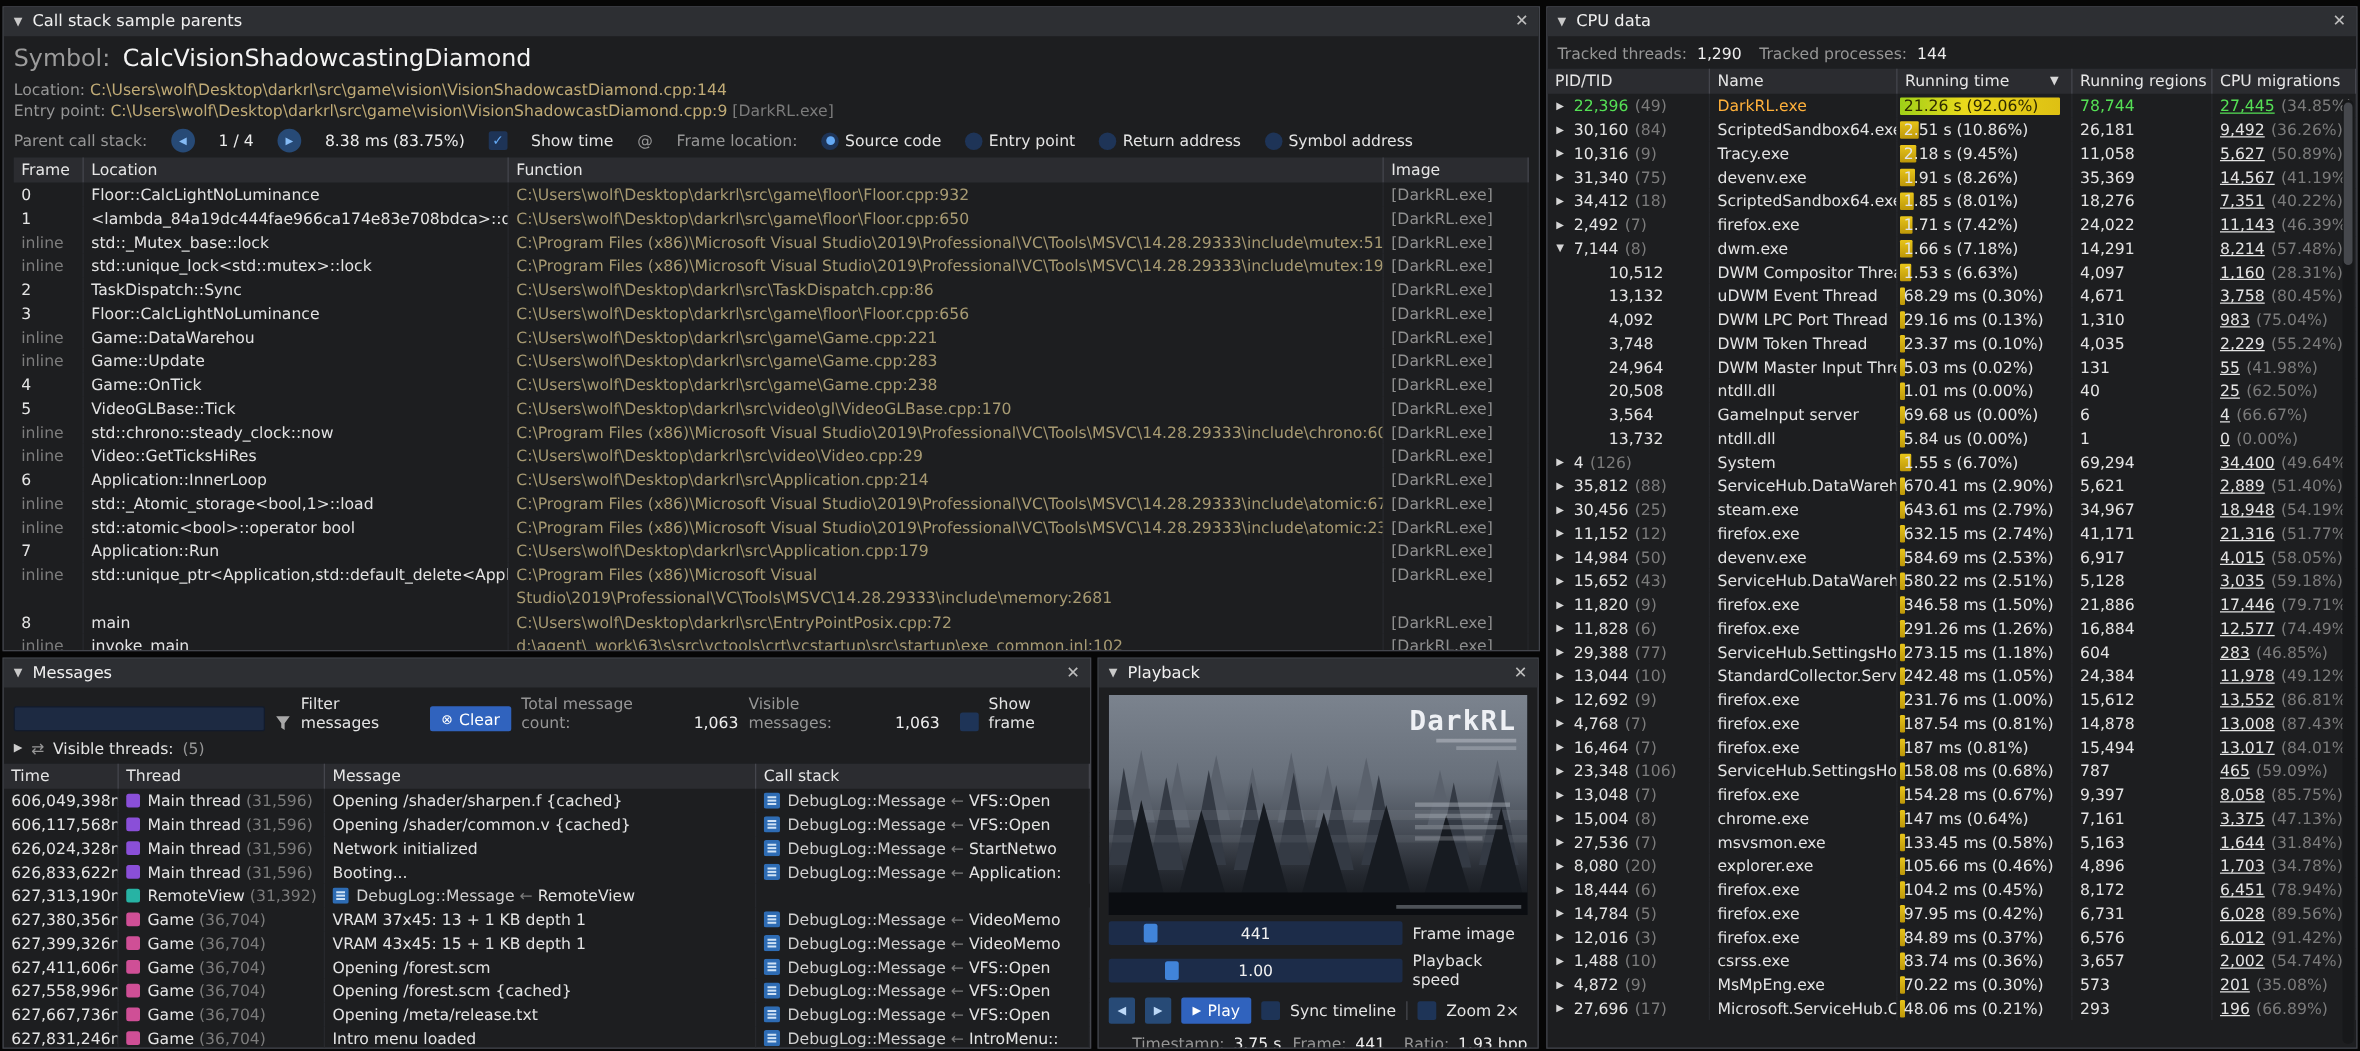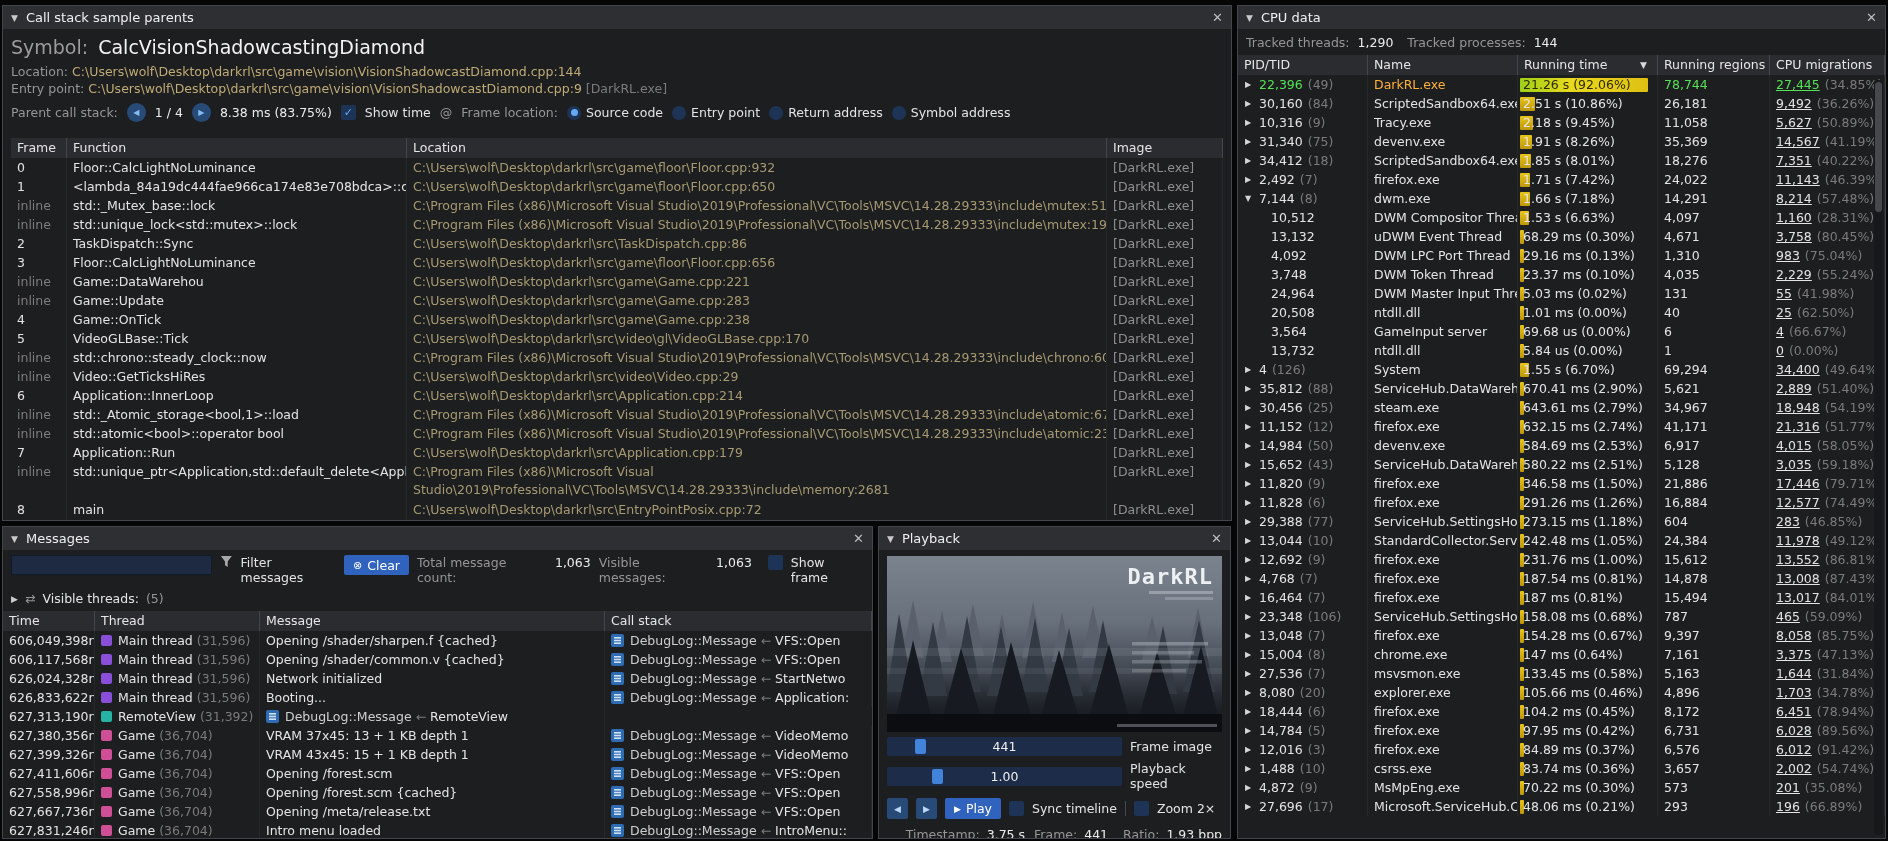--- a/index.html
+++ b/index.html
@@ -14,40 +14,40 @@
   .dim2{color:#7b7b7b;}
   .val{color:#ececec;}
   .path{color:#c0ab76;}
 
   
   #cs .bd{flex:1;display:flex;flex-direction:column;overflow:hidden;padding:6px 8px 0 8px;}
   .symrow{display:flex;gap:10px;align-items:baseline;margin:1px 0 5px;}
   .symrow .slab{font-size:19px;color:#9c9c9c;}
   .symrow .sname{font-size:19px;color:#f4f4f4;}
   .inforow{margin:1px 0;white-space:nowrap;overflow:hidden;}
-  .ctrlrow{display:flex;align-items:center;gap:9px;margin:6px 0 16px;}
+  .ctrlrow{display:flex;align-items:center;gap:19px;margin:6px 0 4px;}
   .cbtn{width:19px;height:19px;border-radius:50%;background:#274a76;color:#85bbf5;font-size:8px;display:flex;align-items:center;justify-content:center;cursor:pointer;flex:none;}
   .chk{width:15px;height:15px;border-radius:2px;background:#1e3457;display:flex;align-items:center;justify-content:center;color:#64a9f4;font-size:11px;font-weight:bold;cursor:pointer;flex:none;}
   .radio{width:14px;height:14px;border-radius:50%;background:#1e3457;position:relative;cursor:pointer;flex:none;}
   .radio.sel::after{content:"";position:absolute;inset:3.5px;background:#64a9f4;border-radius:50%;}
   .ropt{display:flex;align-items:center;gap:5px;}
   .grid-cs{display:grid;grid-template-columns:56px 340px 700px 1fr;}
   .thead{background:#2b2c30;height:20px;line-height:20px;flex:none;color:#e6e6e6;}
   .thead>span{padding:0 6px;border-right:1px solid #45464d;overflow:hidden;white-space:nowrap;}
   .tbody{flex:1;overflow:hidden;position:relative;}
   .trow{height:19px;line-height:19px;}
   .trow>span{padding:0 6px;border-right:1px solid #27282c;overflow:hidden;white-space:nowrap;}
   .trow .floc{color:#a79a72;}
   .trow .fimg{color:#8f8f8f;}
   .trow.inl .fidx{color:#7d7d7d;}
   .trow.wrap{height:38px;line-height:18px;}
   .trow.wrap>span{white-space:normal;padding-top:1px;}
 
   
-  #ms .frow{display:flex;align-items:flex-start;gap:8px;padding:5px 8px;flex:none;}
+  #ms .frow{display:flex;align-items:flex-end;gap:8px;padding:5px 8px;flex:none;}
   .finput{width:205px;height:20px;background:#1d2a42;border:1px solid #121b2c;border-radius:2px;color:#e4e4e4;padding:0 5px;font:inherit;outline:none;}
   .btn{height:20px;display:inline-flex;align-items:center;gap:5px;background:#3063be;border-radius:2px;padding:0 9px;color:#fff;cursor:pointer;white-space:nowrap;}
   .btn .bico{font-size:11px;}
   #ms .vthreads{display:flex;align-items:center;gap:7px;padding:1px 8px 5px;flex:none;}
   #ms .vthreads .tri{font-size:9px;color:#cccccc;cursor:pointer;}
   .grid-ms{display:grid;grid-template-columns:92px 165px 345px 1fr;}
   .msrow>span{padding:0 6px;border-right:1px solid #27282c;overflow:hidden;white-space:nowrap;height:19px;line-height:19px;}
   .sq{width:11px;height:11px;border-radius:2px;display:inline-block;margin-right:6px;vertical-align:-1px;}
   .csic{margin-right:6px;vertical-align:-2px;}
   .csfn{color:#cfcfcf;}
@@ -67,21 +67,21 @@
 
   
   #cpu .info{display:flex;gap:8px;padding:6px 8px 5px;align-items:center;flex:none;}
   .grid-cpu{display:grid;grid-template-columns:130px 150px 140px 112px 1fr;}
   .cpurow{height:19px;line-height:19px;}
   .cpurow>span{border-right:1px solid #27282c;overflow:hidden;white-space:nowrap;}
   .thead.grid-cpu>span{display:flex;align-items:center;}
   .sortico{margin-left:auto;font-size:9px;color:#d8d8d8;padding-right:4px;}
   .pidcell{display:flex;align-items:center;gap:5px;padding:0 4px;}
   .exparrow{width:12px;font-size:8px;color:#d5d5d5;text-align:center;flex:none;cursor:pointer;}
-  .cpurow.child .pidcell{padding-left:16px;text-align:center;}
+  .cpurow.child .pidcell{padding-left:32px;text-align:center;}
   .namecell,.regcell,.migcell{padding:0 6px;}
   .timecell{position:relative;overflow:hidden;}
   .timecell .bar{position:absolute;left:2px;top:2.5px;bottom:2.5px;min-width:4px;background:linear-gradient(180deg,#e8c51a,#bd9709);border-radius:1px;}
   .timecell .tt{position:relative;padding:0 5px;display:block;}
   .migcell .mig{margin-right:5px;text-decoration:underline;}
   .cpurow.hl .pid,.cpurow.hl .regcell,.cpurow.hl .mig{color:#55e055;}
   .cpurow.hl .namecell{color:#ffb13b;}
   .cpurow.hl .tt{color:#2e2a00;}
   .cpurow.hl .bar{background:linear-gradient(90deg,#9fd018 0%,#ead91c 40%,#dec013 100%);}
   .sbar{position:absolute;right:2px;top:74px;bottom:3px;width:9px;background:#17181a;border-radius:4px;}
@@ -132,22 +132,22 @@
         <span class="radio"></span>
         <span>Return address</span>
       </span>
       <span class="ropt">
         <span class="radio"></span>
         <span>Symbol address</span>
       </span>
     </div>
     <div class="thead grid-cs">
       <span>Frame</span>
+      <span>Location</span>
       <span>Function</span>
-      <span>Location</span>
       <span>Image</span>
     </div>
     <div class="tbody">
       <div class="trow grid-cs">
           <span class="fidx">0</span>
           <span class="ffun">Floor::CalcLightNoLuminance</span>
           <span class="floc">C:\Users\wolf\Desktop\darkrl\src\game\floor\Floor.cpp:932</span>
           <span class="fimg">[DarkRL.exe]</span>
         </div>
         <div class="trow grid-cs">

